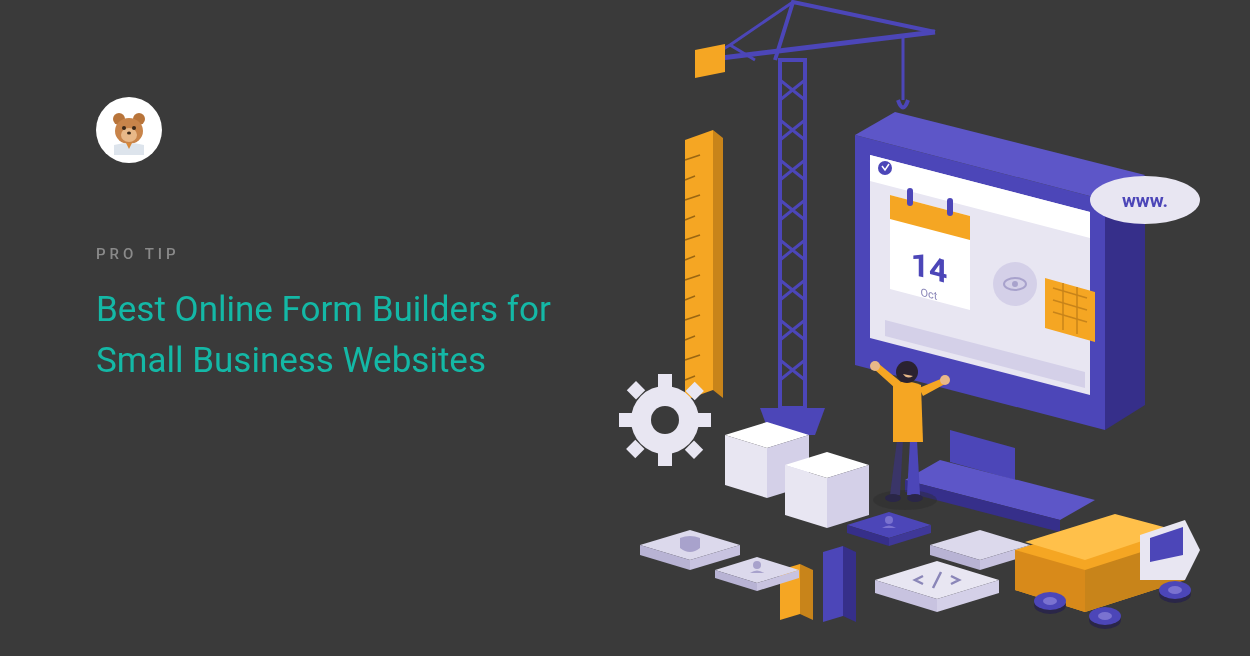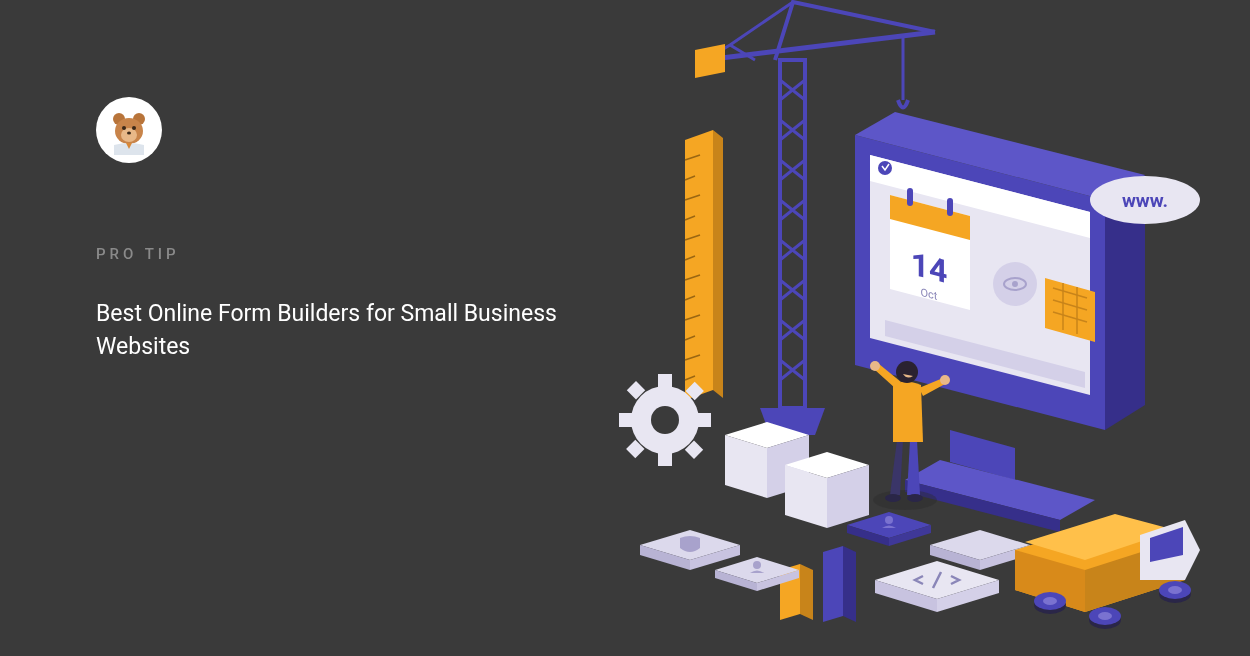--- a/index.html
+++ b/index.html
@@ -1,21 +1,21 @@
 <!DOCTYPE html>
 <html><head>
 <meta charset="utf-8">
 <style>
 *{margin:0;padding:0;box-sizing:border-box}
 body{width:1250px;height:656px;background:#3a3a3a;font-family:-apple-system,BlinkMacSystemFont,"Segoe UI",Roboto,sans-serif;position:relative;overflow:hidden}
 .avatar{position:absolute;top:97px;left:96px;width:66px;height:66px;border-radius:50%;background:#fff;display:flex;align-items:center;justify-content:center}
 .avatar svg{width:50px;height:50px}
 .text-block{position:absolute;top:245px;left:96px;width:500px}
-.eyebrow{color:#8a8a8a;font-size:15px;letter-spacing:4px;font-weight:500;margin-bottom:34px}
-.headline{color:#ffffff;font-size:23px;line-height:1.45;font-weight:400}
+.eyebrow{color:#8a8a8a;font-size:15px;letter-spacing:4px;font-weight:500;margin-bottom:22px}
+.headline{color:#14b8a6;font-size:35px;line-height:1.45;font-weight:400}
 .illus{position:absolute;top:-10px;right:45px;width:620px;height:680px}
 </style>
 </head>
 <body>
 
 <div class="avatar">
 <svg viewBox="0 0 50 50">
 <circle cx="25" cy="25" r="25" fill="#fff"></circle>
 <circle cx="15" cy="14" r="6" fill="#b8743a"></circle>
 <circle cx="35" cy="14" r="6" fill="#b8743a"></circle>

